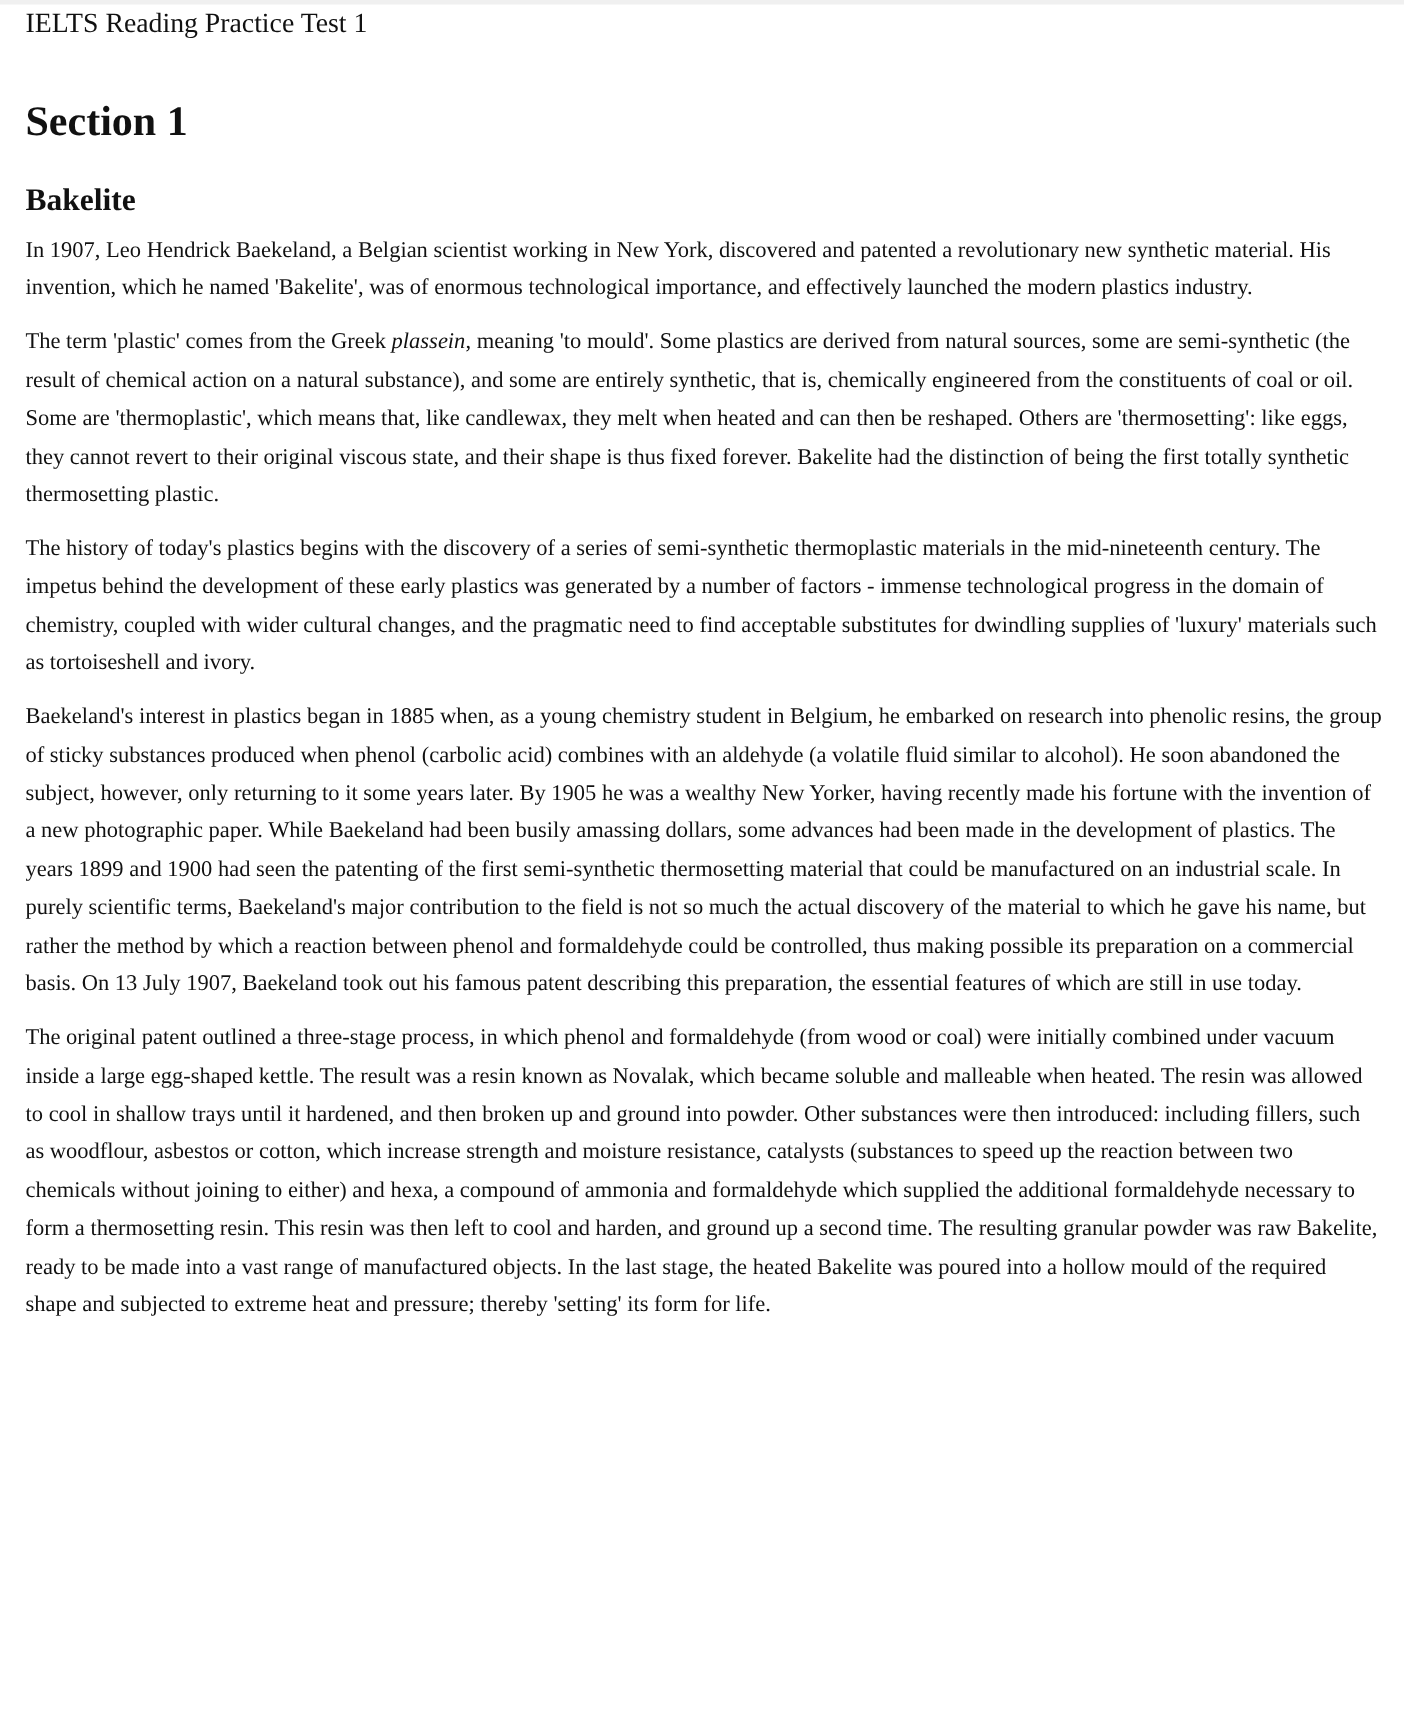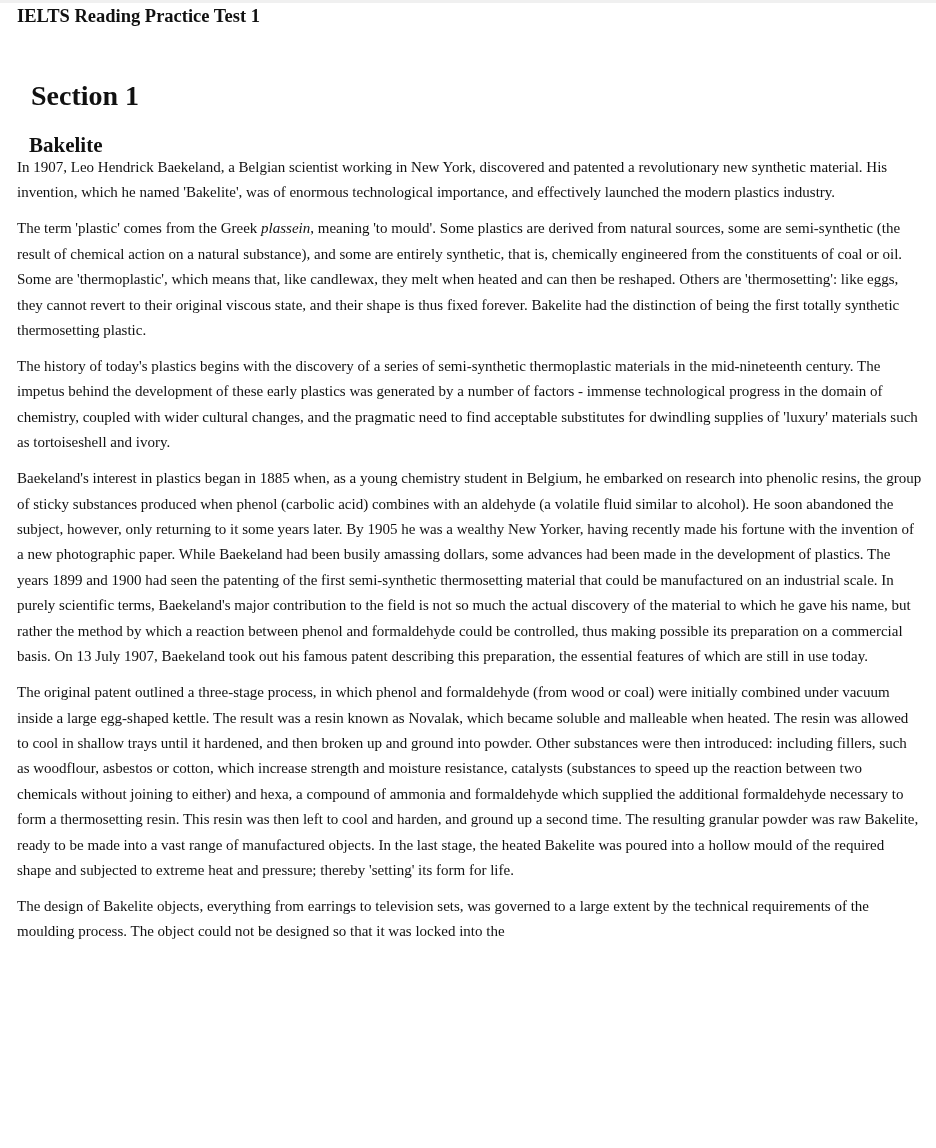--- a/index.html
+++ b/index.html
@@ -4,29 +4,29 @@
 <style>
   html, body { margin: 0; padding: 0; background: #ffffff; }
   body {
     width: 936px; height: 1148px; overflow: hidden;
     font-family: "Liberation Serif", serif;
     color: #111111;
     position: relative;
   }
   .topline { position: absolute; left: 0; top: 0; width: 936px; height: 3px; background: #f0f0f0; }
   .doc-title {
-    font-size: 18.5px; font-weight: bold; margin: 0;
+    font-size: 18.5px; font-weight: normal; margin: 0;
     position: absolute; left: 17px; top: 6px;
   }
   .section-title {
-    font-size: 28px; font-weight: bold; margin: 14px;
+    font-size: 28px; font-weight: bold; margin: 0;
     position: absolute; left: 17px; top: 66px;
   }
   .article-title {
-    font-size: 21px; font-weight: bold; margin: 12px;
+    font-size: 21px; font-weight: bold; margin: 0;
     position: absolute; left: 17px; top: 121px;
   }
   .body-text {
     position: absolute; left: 17px; top: 155px; width: 905px;
   }
   .body-text p {
     font-size: 15px; line-height: 25.4px; margin: 0 0 10.6px 0;
   }
 </style>
 </head>
@@ -37,14 +37,13 @@
 <h3 class="doc-title">IELTS Reading Practice Test 1</h3>
 <h1 class="section-title">Section 1</h1>
 <h2 class="article-title">Bakelite</h2>
 
 <div class="body-text">
   <p><span>In 1907, Leo Hendrick Baekeland, a Belgian scientist working in New York, discovered and patented a revolutionary new synthetic material. His invention, which he named 'Bakelite', was of enormous technological importance, and effectively launched the modern plastics industry.</span></p>
   <p><span>The term 'plastic' comes from the Greek </span><em>plassein</em><span>, meaning 'to mould'. Some plastics are derived from natural sources, some are semi-synthetic (the result of chemical action on a natural substance), and some are entirely synthetic, that is, chemically engineered from the constituents of coal or oil. Some are 'thermoplastic', which means that, like candlewax, they melt when heated and can then be reshaped. Others are 'thermosetting': like eggs, they cannot revert to their original viscous state, and their shape is thus fixed forever. Bakelite had the distinction of being the first totally synthetic thermosetting plastic.</span></p>
   <p><span>The history of today's plastics begins with the discovery of a series of semi-synthetic thermoplastic materials in the mid-nineteenth century. The impetus behind the development of these early plastics was generated by a number of factors - immense technological progress in the domain of chemistry, coupled with wider cultural changes, and the pragmatic need to find acceptable substitutes for dwindling supplies of 'luxury' materials such as tortoiseshell and ivory.</span></p>
   <p><span>Baekeland's interest in plastics began in 1885 when, as a young chemistry student in Belgium, he embarked on research into phenolic resins, the group of sticky substances produced when phenol (carbolic acid) combines with an aldehyde (a volatile fluid similar to alcohol). He soon abandoned the subject, however, only returning to it some years later. By 1905 he was a wealthy New Yorker, having recently made his fortune with the invention of a new photographic paper. While Baekeland had been busily amassing dollars, some advances had been made in the development of plastics. The years 1899 and 1900 had seen the patenting of the first semi-synthetic thermosetting material that could be manufactured on an industrial scale. In purely scientific terms, Baekeland's major contribution to the field is not so much the actual discovery of the material to which he gave his name, but rather the method by which a reaction between phenol and formaldehyde could be controlled, thus making possible its preparation on a commercial basis. On 13 July 1907, Baekeland took out his famous patent describing this preparation, the essential features of which are still in use today.</span></p>
   <p><span>The original patent outlined a three-stage process, in which phenol and formaldehyde (from wood or coal) were initially combined under vacuum inside a large egg-shaped kettle. The result was a resin known as Novalak, which became soluble and malleable when heated. The resin was allowed to cool in shallow trays until it hardened, and then broken up and ground into powder. Other substances were then introduced: including fillers, such as woodflour, asbestos or cotton, which increase strength and moisture resistance, catalysts (substances to speed up the reaction between two chemicals without joining to either) and hexa, a compound of ammonia and formaldehyde which supplied the additional formaldehyde necessary to form a thermosetting resin. This resin was then left to cool and harden, and ground up a second time. The resulting granular powder was raw Bakelite, ready to be made into a vast range of manufactured objects. In the last stage, the heated Bakelite was poured into a hollow mould of the required shape and subjected to extreme heat and pressure; thereby 'setting' its form for life.</span></p>
-  <p><span>The design of Bakelite objects, everything from earrings to television sets, was governed to a large extent by the technical requirements of the moulding process. The object could not be designed so that it was locked into the</span></p>
 </div>
 
 </body></html>

